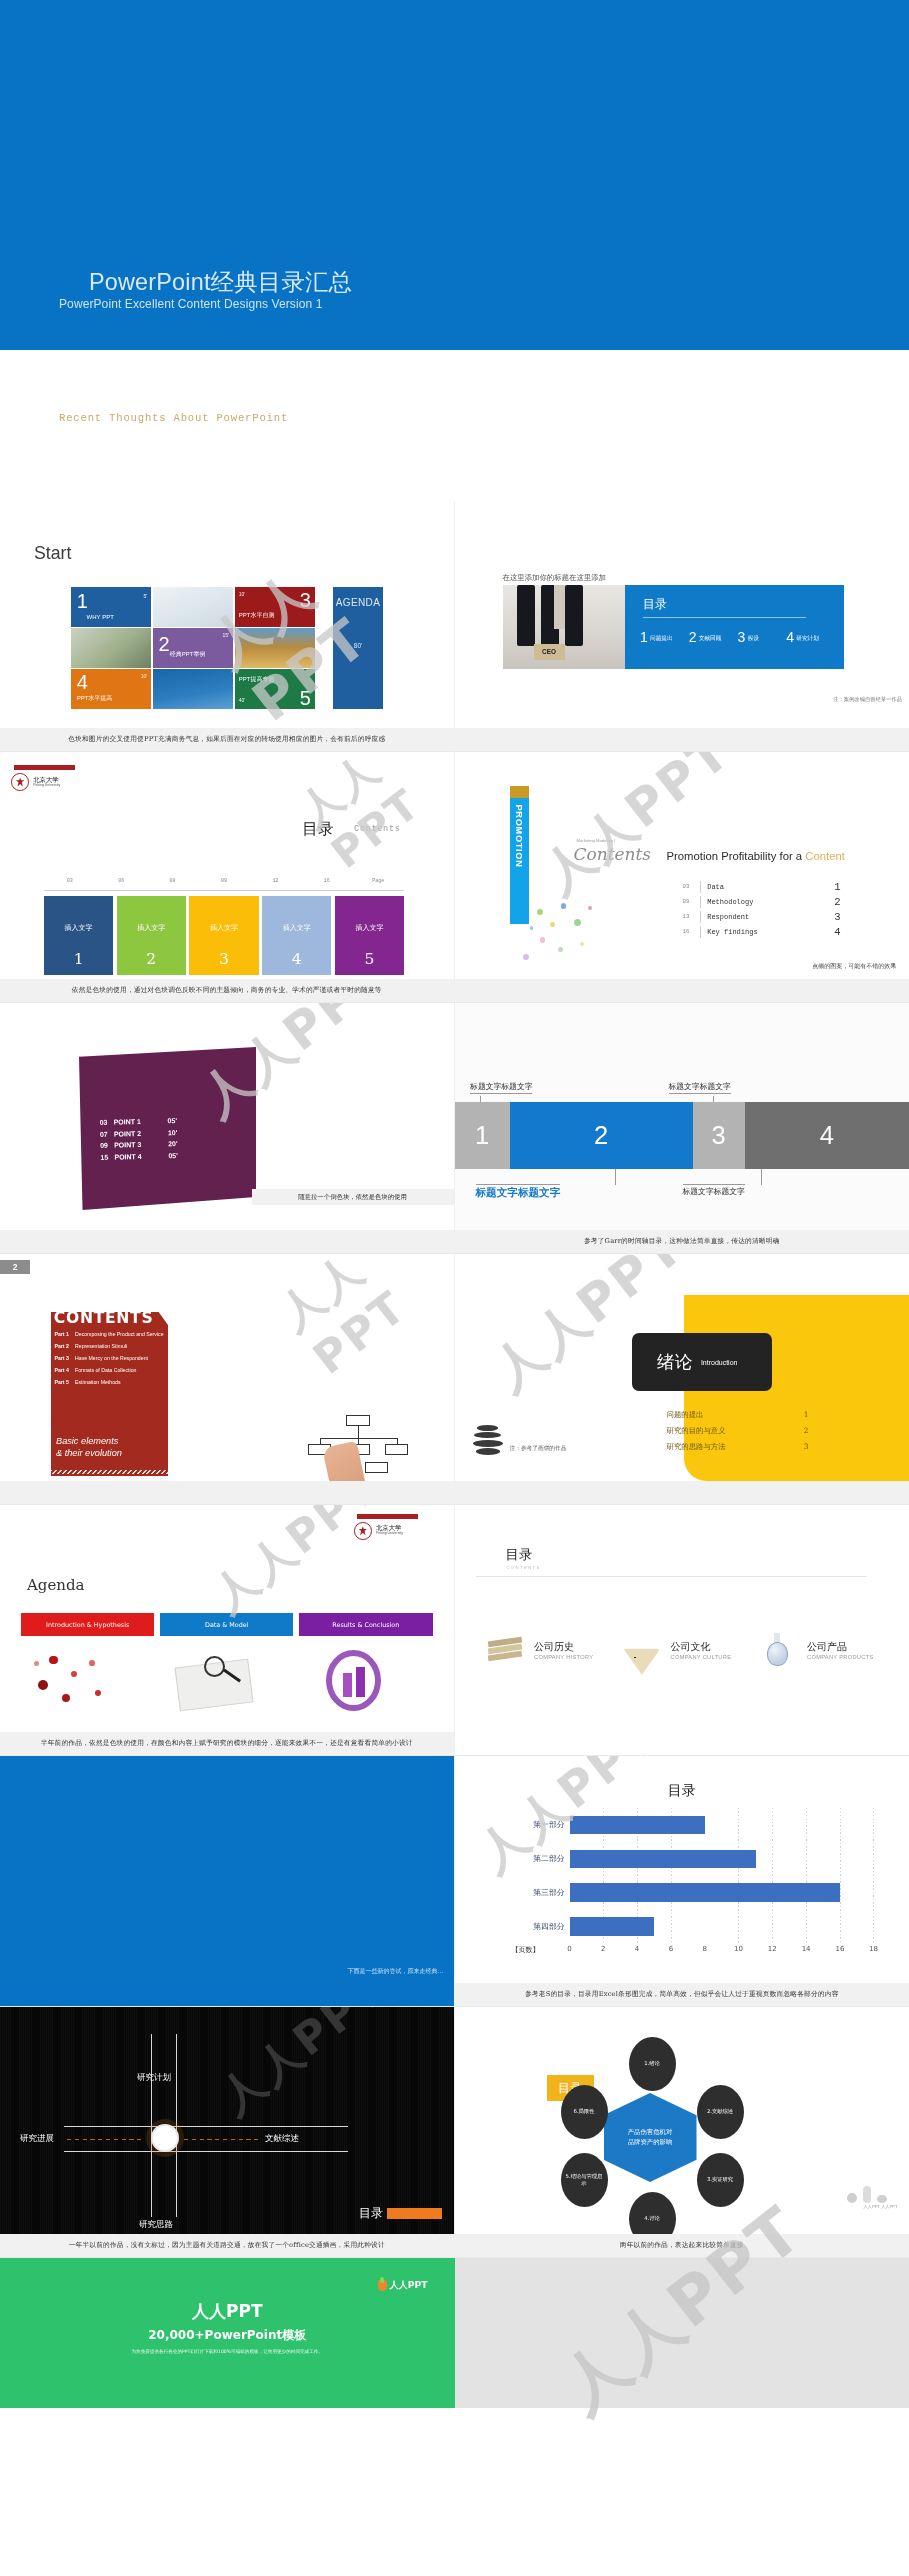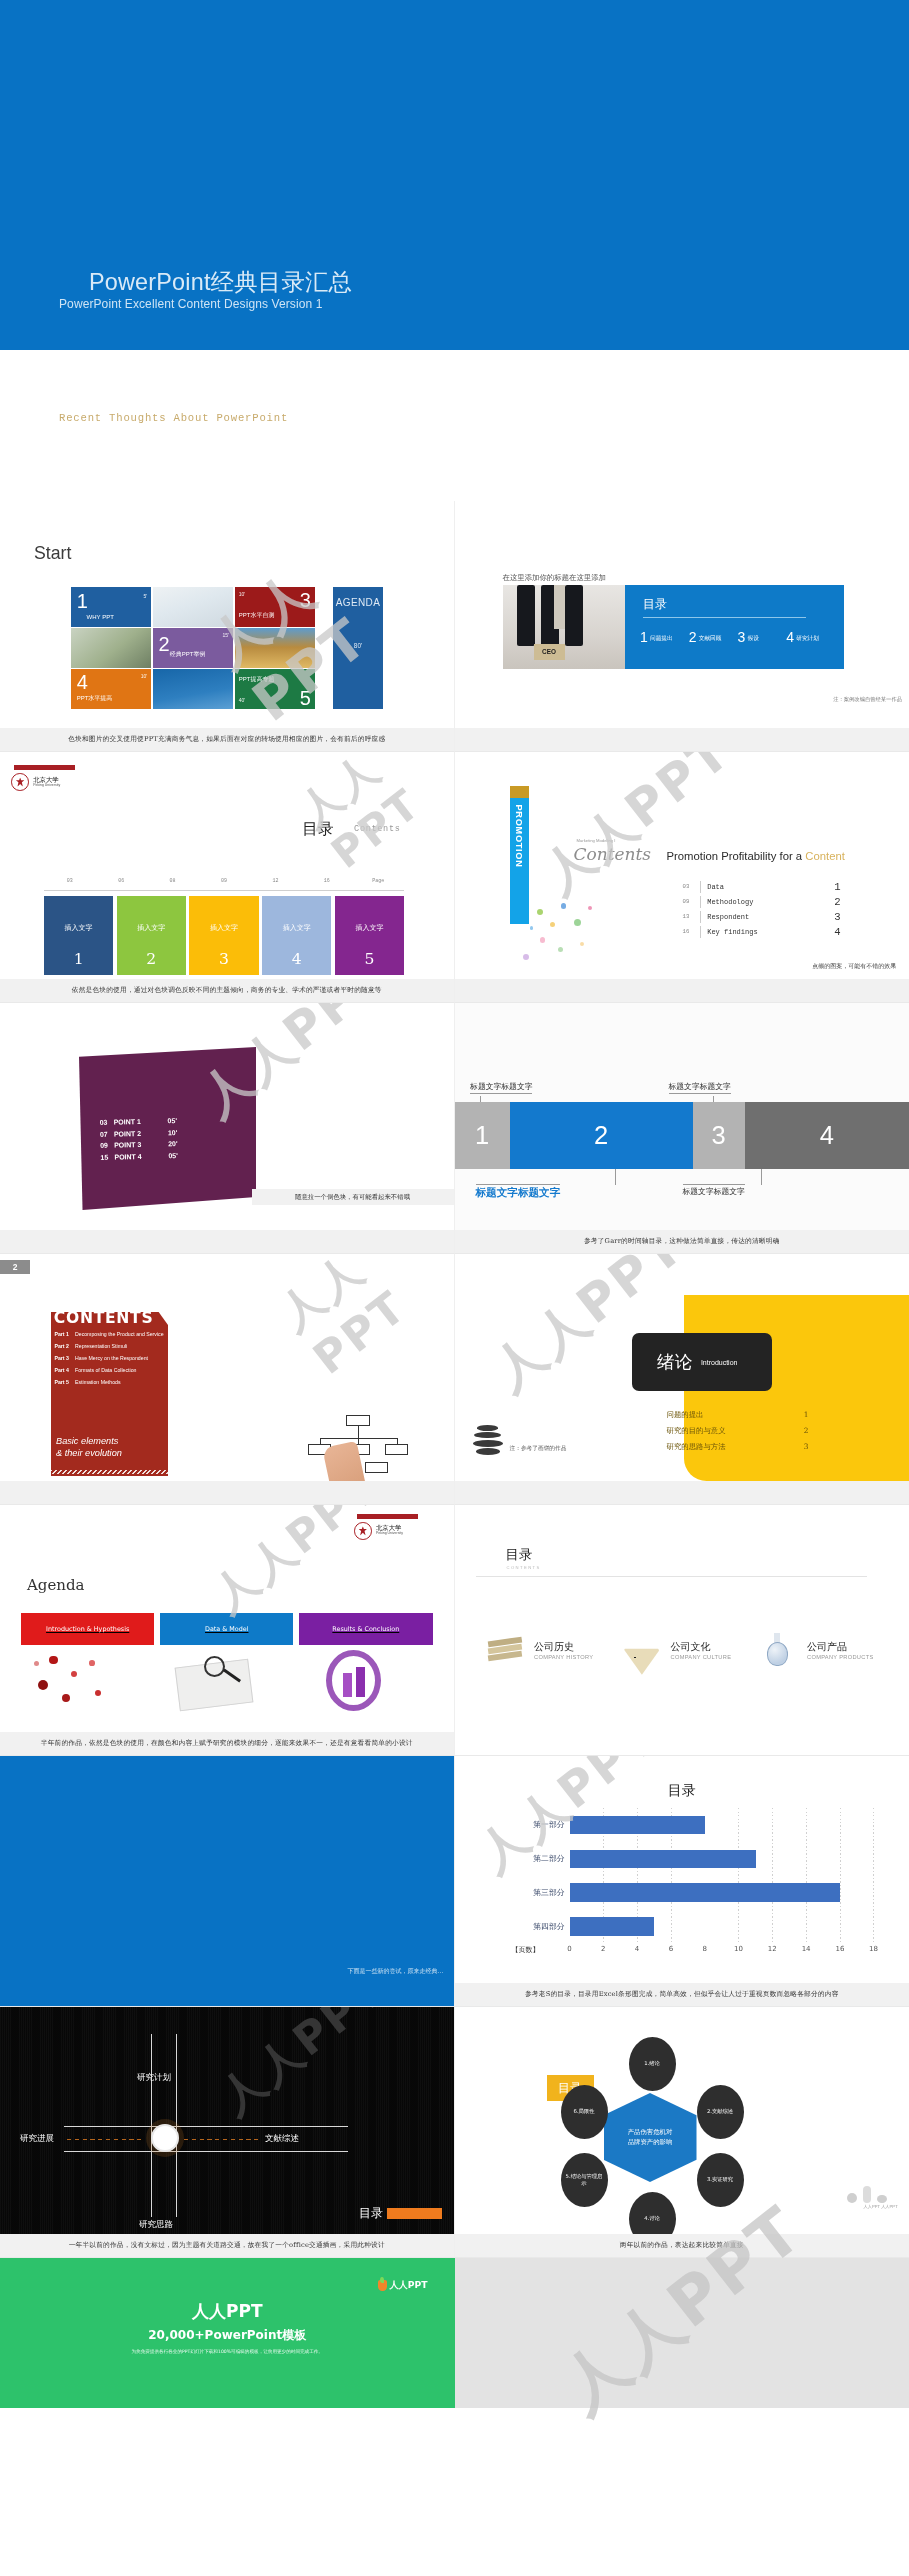--- a/index.html
+++ b/index.html
@@ -213,21 +213,21 @@
   .s8-li{display:flex;justify-content:space-between;font-size:7.4px;line-height:2.15;
      font-family:"DejaVu Serif",serif;}
   .stones{position:absolute;left:18.4px;bottom:25.5px;width:31px;height:31px;}
   .stones i{position:absolute;display:block;border-radius:50%;background:#3a3a3a;}
   .s8-note{position:absolute;left:55px;bottom:28px;font-size:5.7px;color:#555;
      font-family:"DejaVu Serif",serif;}
 
   
   .s9-ti{position:absolute;left:27px;top:71px;font-size:15px;color:#333;
      font-family:"DejaVu Serif",serif;}
-  .s9-bars{position:absolute;left:21px;right:21px;top:108px;display:flex;gap:5.7px;height:32px;text-decoration:underline;}
+  .s9-bars{position:absolute;left:21px;right:21px;top:108px;display:flex;gap:5.7px;height:23px;}
   .s9-b{flex:1;color:#fff;font-size:6.4px;display:flex;align-items:center;justify-content:center;
      font-family:"DejaVu Sans",sans-serif;}
   .s9-imgs{position:absolute;left:21px;right:21px;top:138px;height:78px;display:flex;gap:5.7px;}
   .s9-im{flex:1;position:relative;}
 
   
   .s10-ti{position:absolute;left:51px;top:41px;font-size:13.4px;color:#222;
      font-family:"DejaVu Serif",serif;}
   .s10-sub{position:absolute;left:52px;top:60px;font-size:4.2px;color:#bbb;letter-spacing:1.4px;}
   .s10-rule{position:absolute;left:21px;right:42px;top:71px;height:0.7px;background:#e3e3e3;}
@@ -537,21 +537,21 @@
             <span class="a">09</span>
             <span class="b">POINT 3</span>
             <span class="c">20'</span>
           </div>
           <div class="ag-r">
             <span class="a">15</span>
             <span class="b">POINT 4</span>
             <span class="c">05'</span>
           </div>
         </div>
-        <div class="ag-cap">随意拉一个倒色块，有可能看起来不错哦</div>
+        <div class="ag-cap">随意拉一个倒色块，依然是色块的使用</div>
         <div class="wm wm-a" style="left:184px;top:0px;font-size:50px">人人PPT</div>
       </div>
       <div class="caption"></div>
     </div>
 
     <div class="slide last">
       <div class="inner">
         <div class="s6-bg"></div>
         <div class="lbl-top" style="left:15.6px;top:78px">标题文字标题文字</div>
         <div class="lead" style="left:25.5px;top:93px;height:15.6px"></div>

